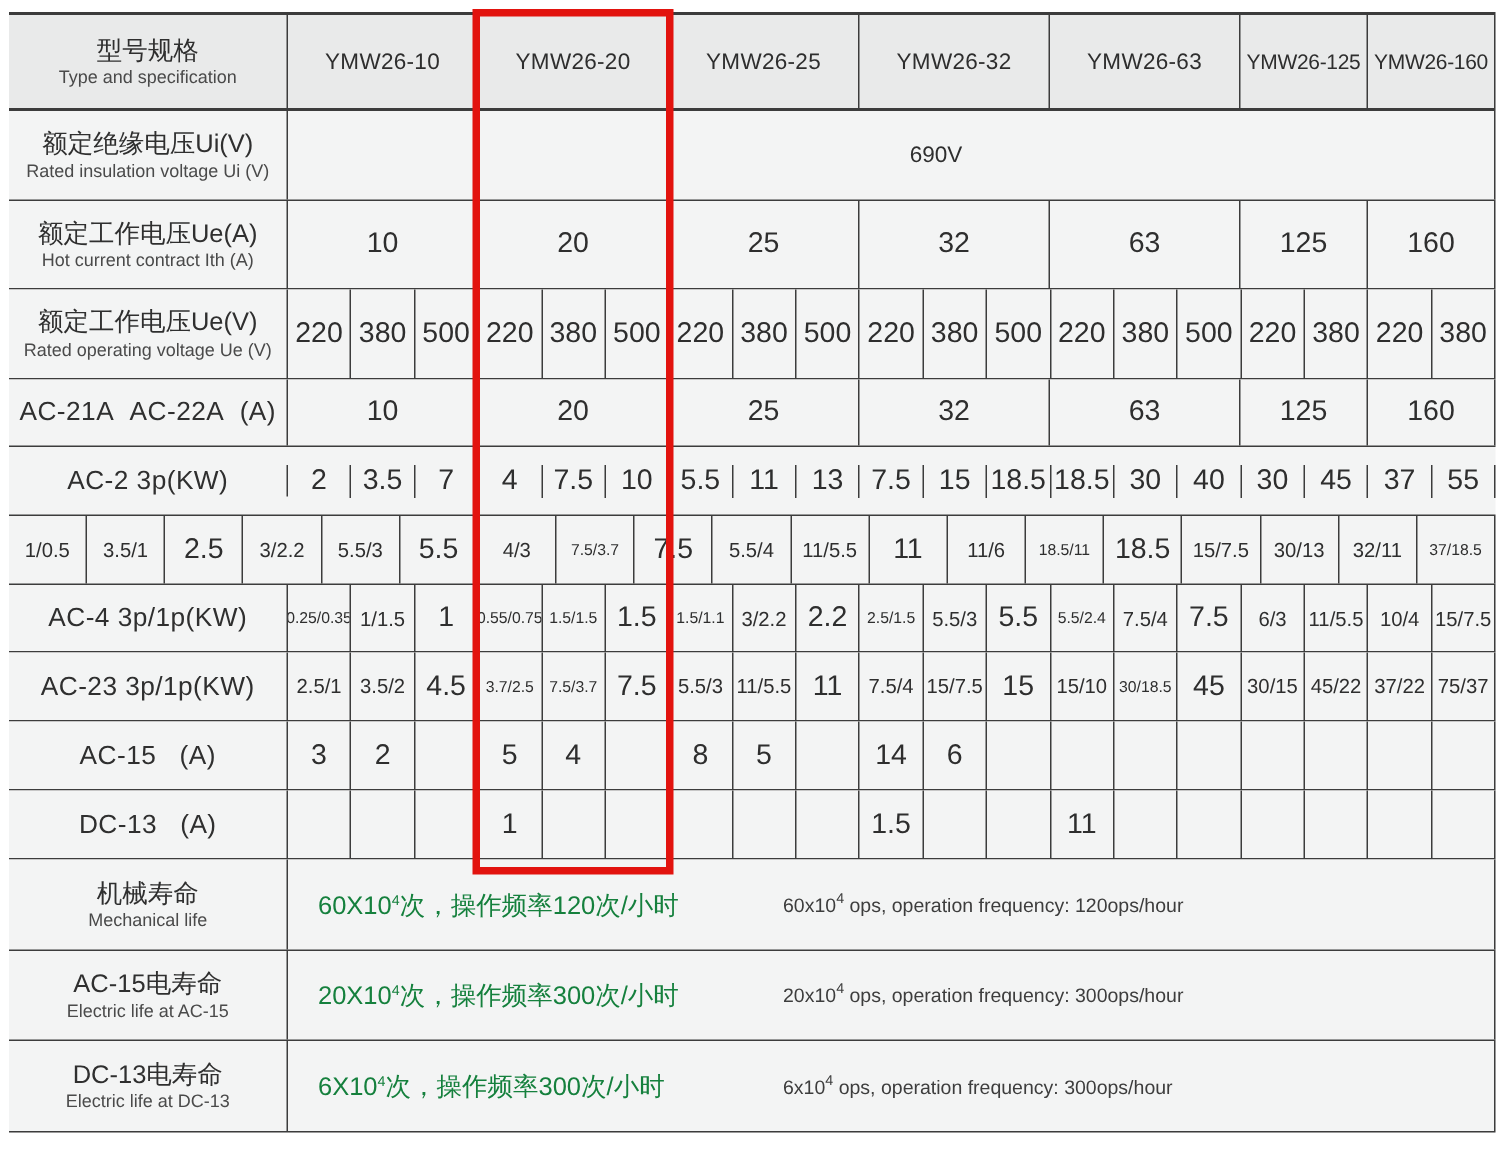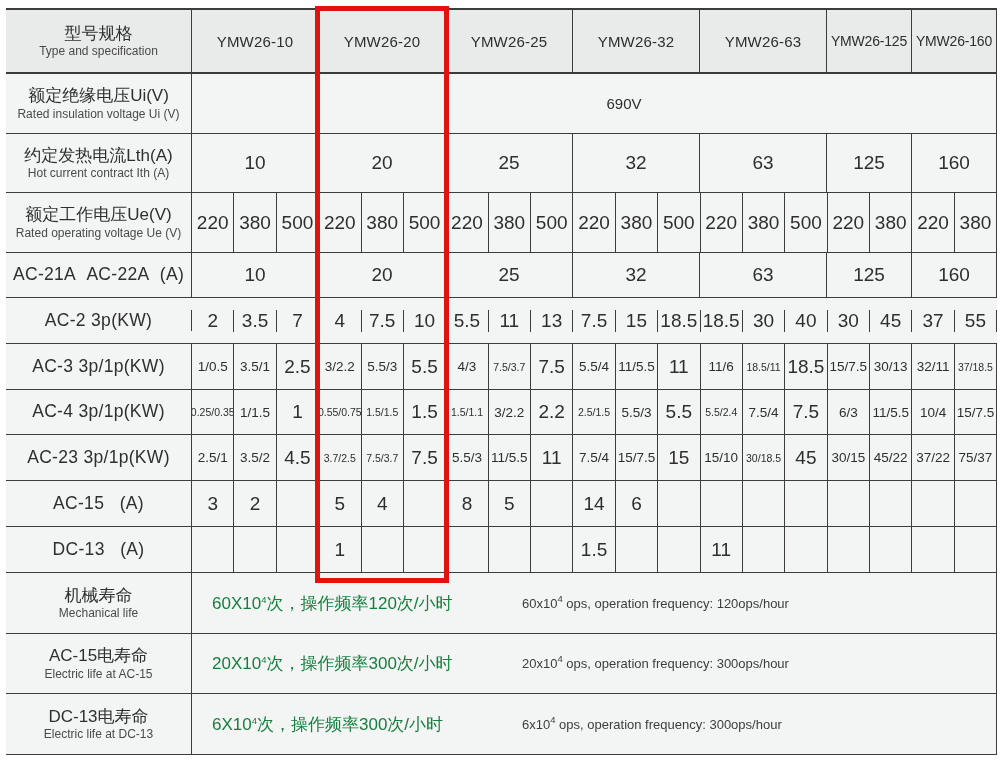--- a/index.html
+++ b/index.html
@@ -67,21 +67,21 @@
       <div class="label">
         <div class="cn">额定绝缘电压Ui(V)</div>
         <div class="en">Rated insulation voltage Ui (V)</div>
       </div>
       <div class="cells">
         <div class="cell ui-cell" style="--s: 19;">690V</div>
       </div>
     </div>
     <div class="row" style="height: 59px;">
       <div class="label">
-        <div class="cn">约定发热电流Lth(A)</div>
+        <div class="cn">额定工作电压Ue(A)</div>
         <div class="en">Hot current contract Ith (A)</div>
       </div>
       <div class="cells">
         <div class="cell group-cell" style="--s: 3;">10</div>
         <div class="cell group-cell" style="--s: 3;">20</div>
         <div class="cell group-cell" style="--s: 3;">25</div>
         <div class="cell group-cell" style="--s: 3;">32</div>
         <div class="cell group-cell" style="--s: 3;">63</div>
         <div class="cell group-cell" style="--s: 2;">125</div>
         <div class="cell group-cell" style="--s: 2;">160</div>
@@ -148,23 +148,20 @@
         <div class="cell" style="--s: 1;">18.5</div>
         <div class="cell" style="--s: 1;">30</div>
         <div class="cell" style="--s: 1;">40</div>
         <div class="cell" style="--s: 1;">30</div>
         <div class="cell" style="--s: 1;">45</div>
         <div class="cell" style="--s: 1;">37</div>
         <div class="cell" style="--s: 1;">55</div>
       </div>
     </div>
     <div class="row" style="height: 46px;">
-      <div class="label">
-        <div class="cn lone">AC-3 3p/1p(KW)</div>
-      </div>
       <div class="cells">
         <div class="cell fz-s" style="--s: 1;">1/0.5</div>
         <div class="cell fz-s" style="--s: 1;">3.5/1</div>
         <div class="cell" style="--s: 1;">2.5</div>
         <div class="cell fz-s" style="--s: 1;">3/2.2</div>
         <div class="cell fz-s" style="--s: 1;">5.5/3</div>
         <div class="cell" style="--s: 1;">5.5</div>
         <div class="cell fz-s" style="--s: 1;">4/3</div>
         <div class="cell fz-xs" style="--s: 1;">7.5/3.7</div>
         <div class="cell" style="--s: 1;">7.5</div>

